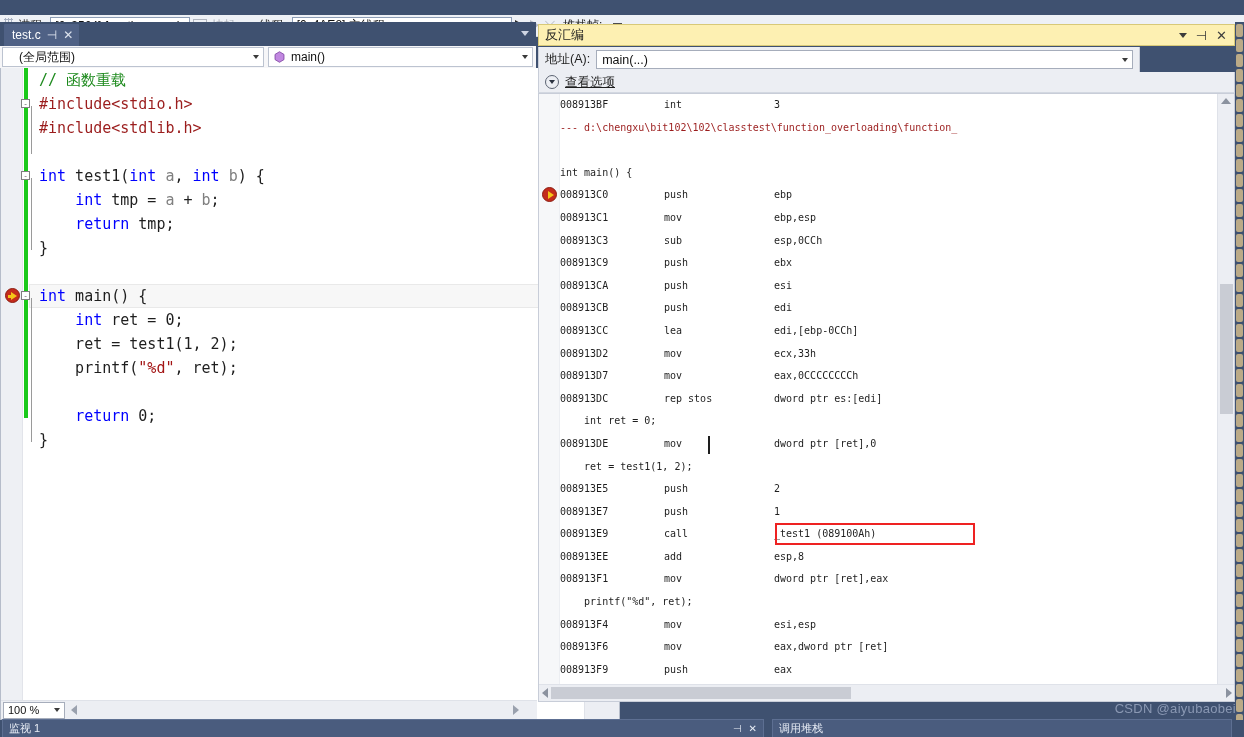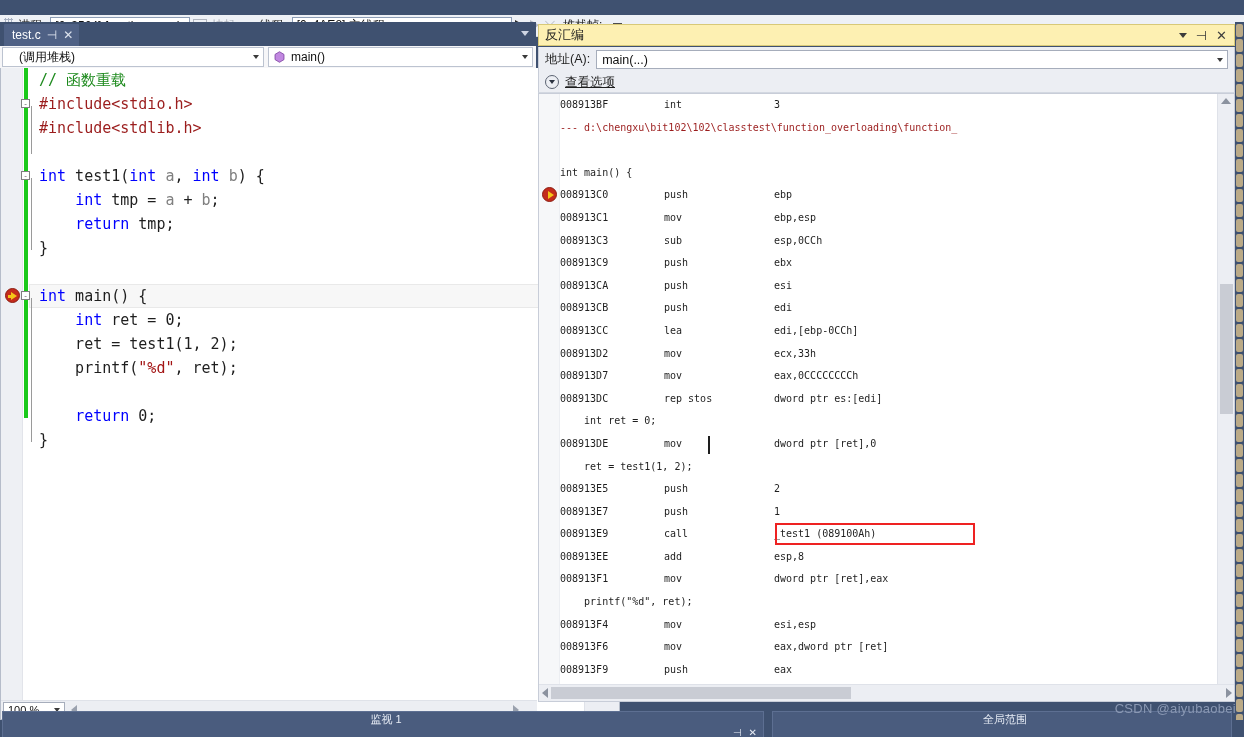--- a/index.html
+++ b/index.html
@@ -130,21 +130,21 @@
 
   
   .disasm-pane { position:absolute; left:538px; top:24px; width:697px; height:698px; }
   .disasm-title {
     position:absolute; left:0; top:0; width:697px; height:22px; background:#fdf0b2;
     border:1px solid #d8c978; display:flex; align-items:center; padding-left:6px;
     color:#1e1e1e; font-size:13px;
   }
   .disasm-title .tools { margin-left:auto; display:flex; align-items:center; gap:9px; padding-right:7px; color:#3c3c3c; }
   .title-caret { width:0;height:0;border-left:4px solid transparent;border-right:4px solid transparent;border-top:5px solid #3c3c3c; }
-  .addr-row { position:absolute; left:0; top:23px; width:697px; height:25px; background:#eceef3;
+  .addr-row { position:absolute; left:0; top:23px; width:602px; height:25px; background:#eceef3;
     display:flex; align-items:center; padding-left:6px; border-left:1px solid #c8cdd8; border-right:1px solid #c8cdd8; }
   .addr-row label { font-size:12.5px; color:#1e1e1e; margin-right:6px; }
   .addr-input { flex:1; height:19px; margin-right:6px; background:#fff; border:1px solid #a6adbb;
     display:flex; align-items:center; padding-left:5px; font-size:12.5px; color:#101010; position:relative; }
   .addr-input .caret { position:absolute; right:4px; top:50%; transform:translateY(-50%);
     width:0;height:0;border-left:3.5px solid transparent;border-right:3.5px solid transparent;border-top:4px solid #3a3a3a;}
   .opts-row { position:absolute; left:0; top:48px; width:697px; height:21px; background:#eceef3;
     display:flex; align-items:center; padding-left:6px; gap:6px;
     border-left:1px solid #c8cdd8; border-right:1px solid #c8cdd8; border-bottom:1px solid #d3d8e1; }
   .chev-circle { width:14px; height:14px; border-radius:50%; border:1px solid #5c6472; display:flex; align-items:center; justify-content:center; }
@@ -182,22 +182,22 @@
   .dis-hbar .l { margin-left:3px; width:0;height:0;border-top:5px solid transparent;border-bottom:5px solid transparent;border-right:6px solid #8b929f;}
   .dis-hbar .th { margin-left:3px; height:12px; width:300px; background:#c9ccd4; }
   .dis-hbar .r { margin-left:auto; margin-right:4px; width:0;height:0;border-top:5px solid transparent;border-bottom:5px solid transparent;border-left:6px solid #8b929f;}
 
   
   .right-rail { position:absolute; right:0; top:22px; width:9px; height:698px; background:#3f5170; }
   .rail-ico { width:7px; height:13px; margin:2px 1px; background:#c9b489; border-radius:2px; opacity:.9; }
 
   
   .bottom-strip { position:absolute; left:0; bottom:0; width:1244px; height:17px; background:#3f5170; }
-  .bpanel { position:absolute; bottom:0; height:26px; background:#4a5c7e; border:1px solid #5d6f92; border-bottom:none;
-    display:flex; align-items:center; padding-left:6px; color:#e7ecf5; font-size:11px; overflow:hidden;flex-direction:column; }
+  .bpanel { position:absolute; bottom:0; height:18px; background:#4a5c7e; border:1px solid #5d6f92; border-bottom:none;
+    display:flex; align-items:center; padding-left:6px; color:#e7ecf5; font-size:11px; overflow:hidden; }
   .bpanel.left { left:2px; width:762px; }
   .bpanel.right { left:772px; width:460px; }
   .bpanel .tools { margin-left:auto; display:flex; gap:7px; padding-right:6px; font-size:10px; }
 
   .watermark { position:absolute; right:8px; bottom:21px; color:#8a98b3; font-size:13px;
     font-family:"Liberation Sans",sans-serif; letter-spacing:.3px;margin-top:13px; }
 </style>
 </head>
 <body>
 
@@ -241,21 +241,21 @@
       <div class="doc-tab">
         <span>test.c</span>
         <span class="tab-pin">⊣</span>
         <span class="tab-close">✕</span>
       </div>
       <div class="tabstrip-caret"></div>
     </div>
 
     <div class="navbar">
       <div class="nav-combo first">
-        <span>(调用堆栈)</span>
+        <span>(全局范围)</span>
         <span class="caret"></span>
       </div>
       <div class="nav-combo second">
         <svg class="meth-icon" viewBox="0 0 16 16">
           <path d="M8 1.5 L13.5 4.8 L13.5 11.2 L8 14.5 L2.5 11.2 L2.5 4.8 Z" fill="#c188e0" stroke="#7b3fa0" stroke-width="1"></path>
         </svg>
         <span>main()</span>
         <span class="caret"></span>
       </div>
     </div>
@@ -401,18 +401,18 @@
 
   <div class="bottom-strip">
     <div class="bpanel left">
       <span>监视 1</span>
       <div class="tools">
         <span>⊣</span>
         <span>✕</span>
       </div>
     </div>
     <div class="bpanel right">
-      <span>全局范围</span>
+      <span>调用堆栈</span>
     </div>
   </div>
 
   <div class="watermark">CSDN @aiyubaobei</div>
 </div>
 
 </body></html>

